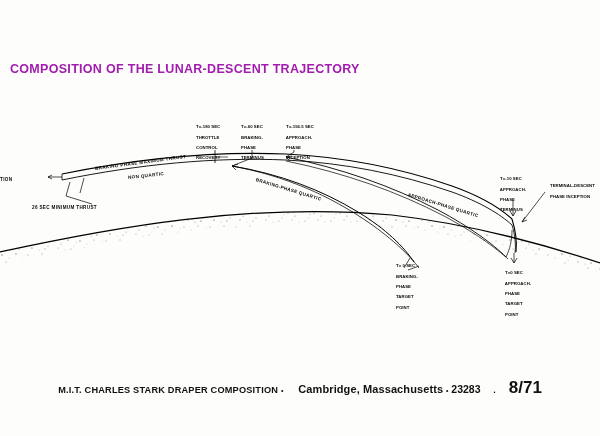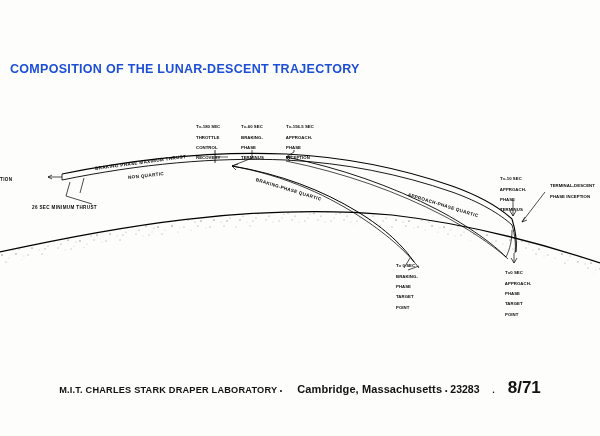--- a/index.html
+++ b/index.html
@@ -22,21 +22,21 @@
     height: 436px;
     background: #fdfdfb;
   }
   #title {
     position: absolute;
     left: 10px;
     top: 62px;
     font-size: 12.5px;
     font-weight: bold;
     letter-spacing: 0.3px;
-    color: #1d4ed8;
+    color: #a21caf;
     white-space: nowrap;
   }
   #figure {
     position: absolute;
     left: 0;
     top: 0;
     width: 600px;
     height: 436px;
   }
   .lbl {
@@ -227,21 +227,21 @@
 
   <div class="lbl left" style="left:500px; top:265px;">
     <span>T=0 SEC</span><br>
     <span>APPROACH-</span><br>
     <span>PHASE</span><br>
     <span>TARGET</span><br>
     <span>POINT</span>
   </div>
 
   <div id="footer">
-    <span>M.I.T. CHARLES STARK DRAPER LABORATORY</span>
+    <span>M.I.T. CHARLES STARK DRAPER COMPOSITION</span>
     <span class="sep">•</span>
     <span class="city">Cambridge, Massachusetts</span>
     <span class="sep">•</span>
     <span class="num">23283</span>
     <span class="dot" style="padding:0 10px;">.</span>
     <span class="date">8/71</span>
   </div>
 
 </div>
 

